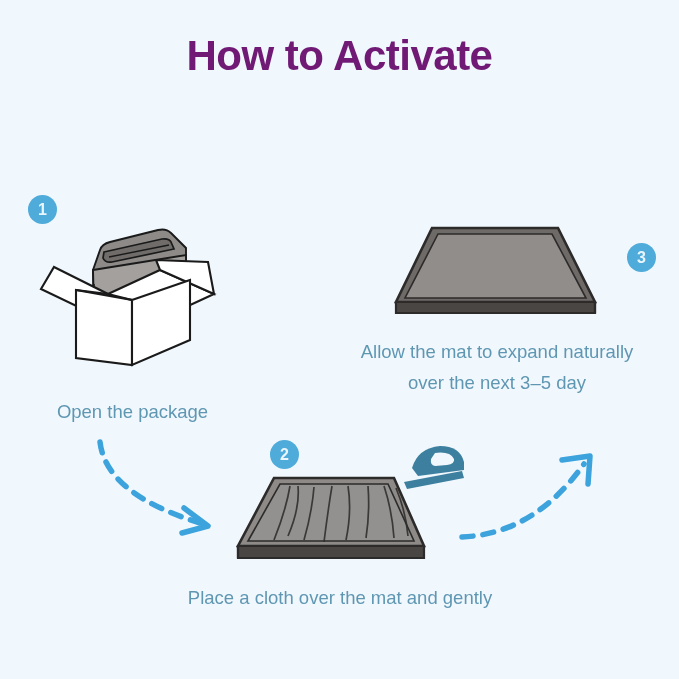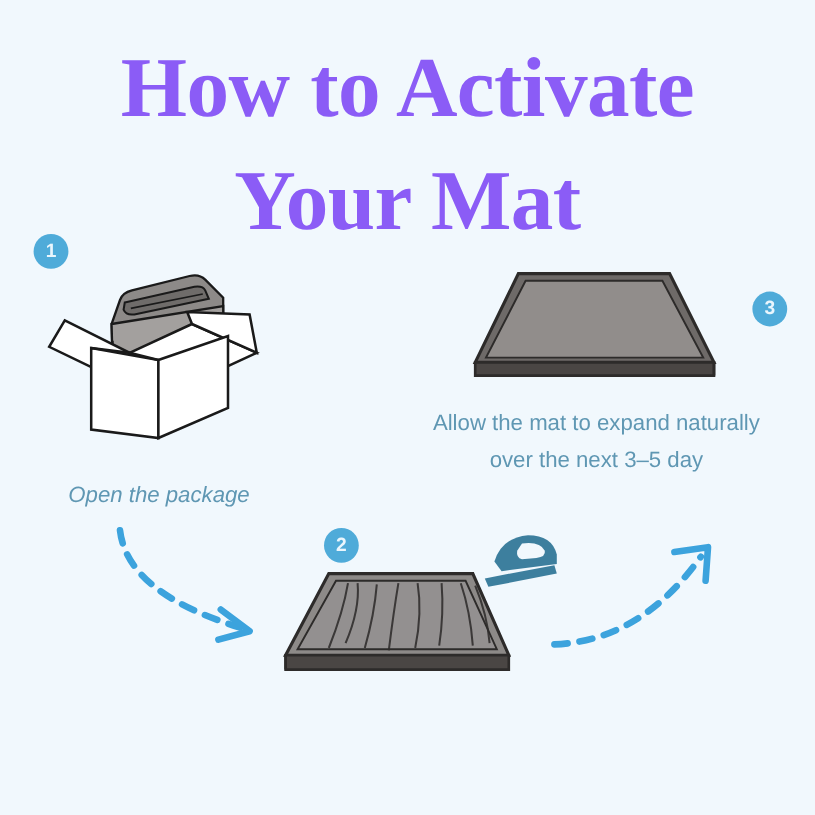--- a/index.html
+++ b/index.html
@@ -22,26 +22,25 @@
   }
   .title-block {
     position: absolute;
     left: 0;
     top: 28px;
     width: 679px;
     text-align: center;
   }
   .title-line {
     display: block;
-    color: #8b5cf6;
+    color: #701a75;
     font-weight: bold;
-    font-size: 71px;
+    font-size: 42px;
     line-height: 1.32;
     letter-spacing: -0.5px;
-    font-family: Liberation Serif, serif;
   }
   .badge {
     position: absolute;
     width: 29px;
     height: 29px;
     border-radius: 50%;
     background: #4fabd9;
     color: #eaf6fd;
     font-size: 16px;
     font-weight: bold;
@@ -55,21 +54,20 @@
     position: absolute;
     color: #5f97b3;
     font-size: 18.5px;
     line-height: 31px;
     text-align: center;
   }
   #caption-1 {
     left: 0px;
     top: 396px;
     width: 265px;
-    font-style: italic;
   }
   #caption-2 {
     left: 105px;
     top: 582px;
     width: 470px;
   }
   #caption-3 {
     left: 312px;
     top: 336px;
     width: 370px;
@@ -84,21 +82,20 @@
   #arrow-1 { left: 92px; top: 436px; }
   #arrow-2 { left: 458px; top: 438px; }
 </style>
 </head>
 <body>
 
 <div id="infographic">
 
   <div class="title-block">
     <span class="title-line">How to Activate</span>
-    <span class="title-line">Your Mat</span>
   </div>
 
   <div class="badge" id="badge-1">1</div>
 
   <div class="art" id="art-box">
     <svg width="190" height="145" viewBox="0 0 190 145" xmlns="http://www.w3.org/2000/svg">
 
       <g>
         <path d="M55 48 L62 28 Q64 22 72 20 L120 8 Q128 6 133 11 L148 26 L148 78 Q148 86 140 88 L70 96 Q58 97 56 88 Z" fill="#8d8a88" stroke="#1a1a1a" stroke-width="1.9"></path>
         <path d="M55 48 L148 33 L148 78 Q148 86 140 88 L70 96 Q58 97 56 88 Z" fill="#a3a09e" stroke="#1a1a1a" stroke-width="1.9"></path>
@@ -155,20 +152,21 @@
         <path d="M140 20 Q142 46 138 72"></path>
         <path d="M156 20 Q164 44 166 72"></path>
         <path d="M168 22 Q178 46 180 70"></path>
       </g>
       <path d="M10 80 L196 80 L196 92 L10 92 Z" fill="#4a4644" stroke="#2d2b2a" stroke-width="2.2"></path>
       <path d="M10 80 L10 92" stroke="#2d2b2a" stroke-width="2.2"></path>
     </svg>
   </div>
 
   <div class="caption" id="caption-2">
+    <div>Place a cloth over the mat and gently</div>
   </div>
 
   <div class="art" id="arrow-2">
     <svg width="150" height="105" viewBox="0 0 150 105" xmlns="http://www.w3.org/2000/svg">
       <path d="M4 99 Q76 96 126 26" fill="none" stroke="#3ca3dd" stroke-width="5.5" stroke-linecap="round" stroke-dasharray="11 10"></path>
       <path d="M104 22 L132 18 L130 46" fill="none" stroke="#3ca3dd" stroke-width="5.5" stroke-linecap="round" stroke-linejoin="round"></path>
     </svg>
   </div>
 
   <div class="badge" id="badge-3">3</div>

